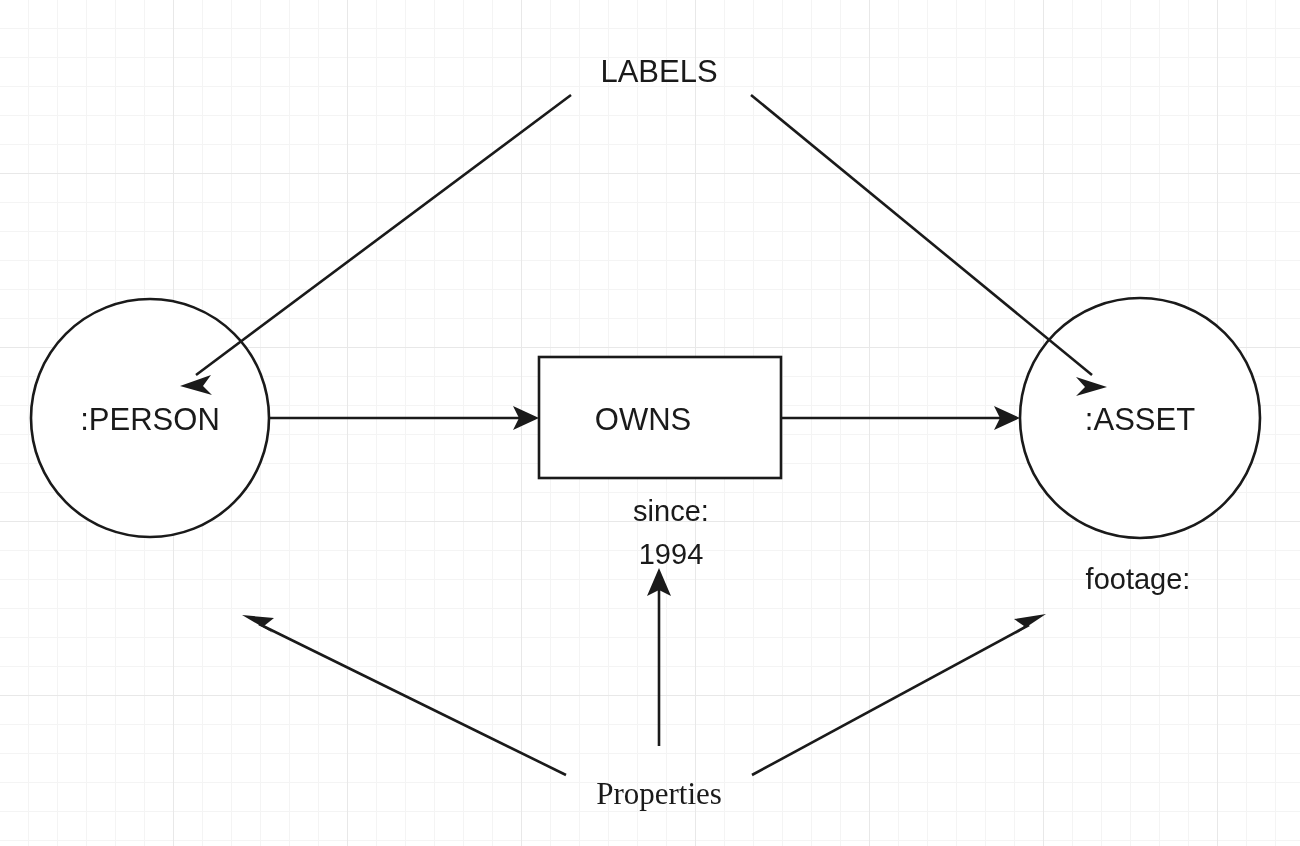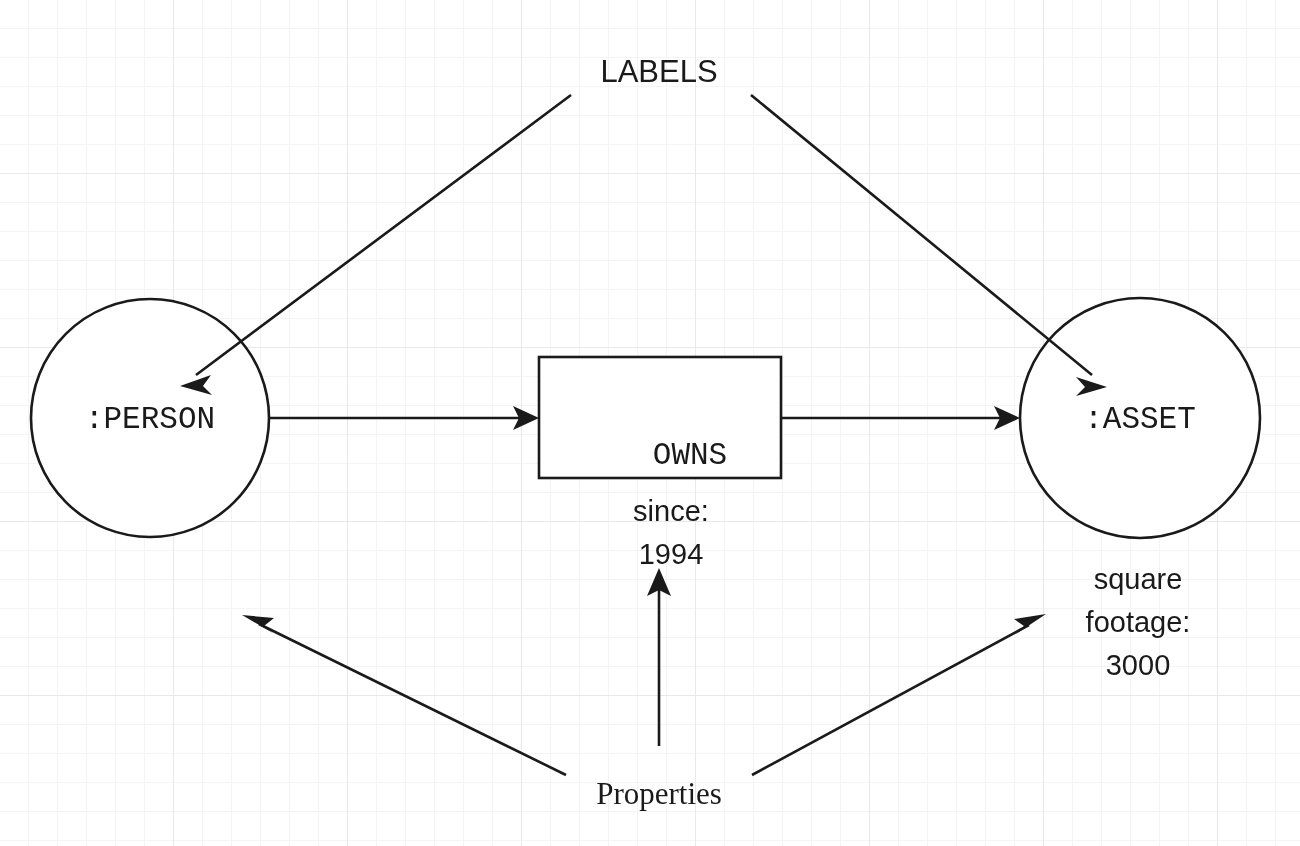--- a/index.html
+++ b/index.html
@@ -51,21 +51,20 @@
     position: absolute;
     font-family: "Liberation Sans", sans-serif;
     color: #1a1a1a;
     white-space: nowrap;
     line-height: 1.0;
     text-align: center;
   }
   .node-label {
     font-size: 31px;
     transform: translate(-50%, -50%);
-    font-family: Liberation Mono, monospace;
   }
   .heading-label {
     font-size: 31px;
     transform: translate(-50%, -50%);
     text-align: center;
   }
   .prop-block {
     font-size: 29px;
     transform: translateX(-50%);
     line-height: 43px;
@@ -115,33 +114,31 @@
     </g>
 
     <g>
       <line class="edge-line" x1="752" y1="775" x2="1029" y2="625"></line>
       <polygon class="arrow-fill" points="1046,614 1014,619 1024,626 1016,634"></polygon>
     </g>
   </svg>
 
   <div class="dg-text node-label" style="left:150px; top:419px;">:PERSON</div>
 
-  <div class="dg-text node-label" style="left:690px; top:419px;margin-top:36px;">OWNS</div>
+  <div class="dg-text node-label" style="left:643px; top:419px;">OWNS</div>
 
   <div class="dg-text node-label" style="left:1140px; top:419px;">:ASSET</div>
 
   <div class="dg-text heading-label" style="left:659px; top:71px;">LABELS</div>
 
   <div class="dg-text heading-label" style="left:659px; top:793px;font-family:Liberation Serif, serif;">Properties</div>
 
 
   <div class="dg-text prop-block" style="left:659px; top:490px;margin-left:12px;">
     <div>since:</div>
     <div>1994</div>
   </div>
 
   <div class="dg-text prop-block" style="left:1138px; top:558px;">
-    <div>square</div>
     <div>footage:</div>
-    <div>3000</div>
   </div>
 
 </div>
 
 </body></html>

